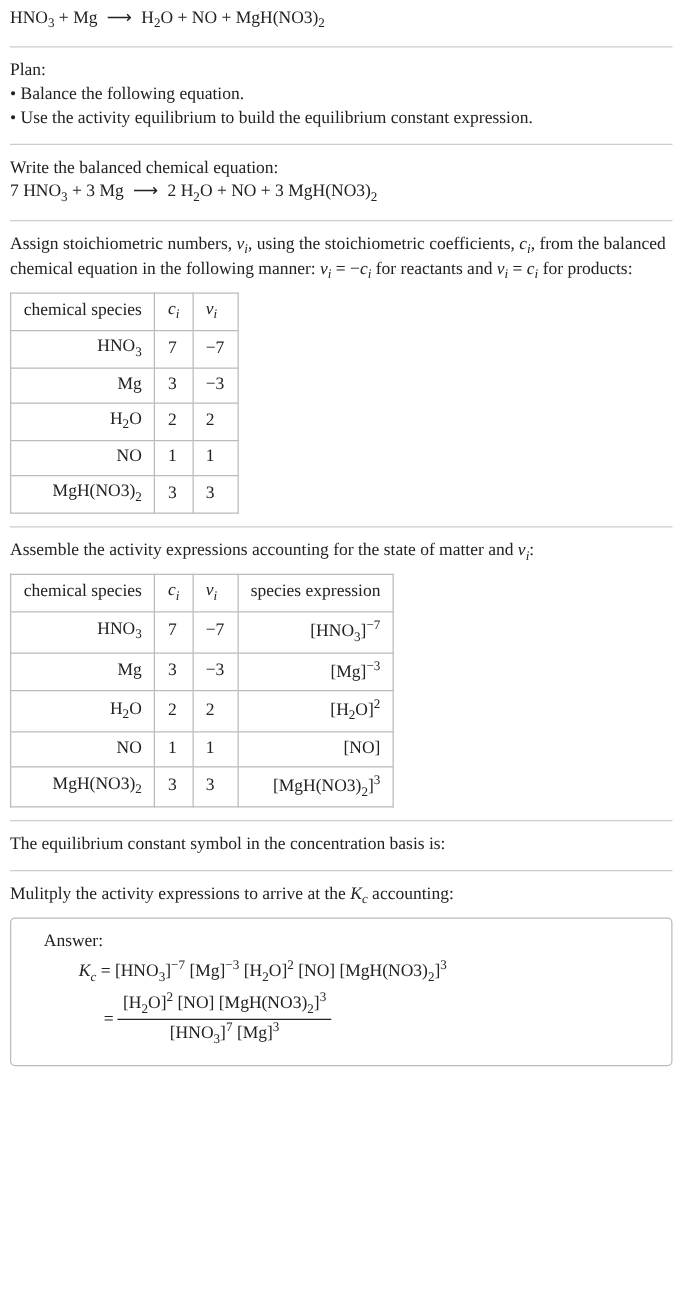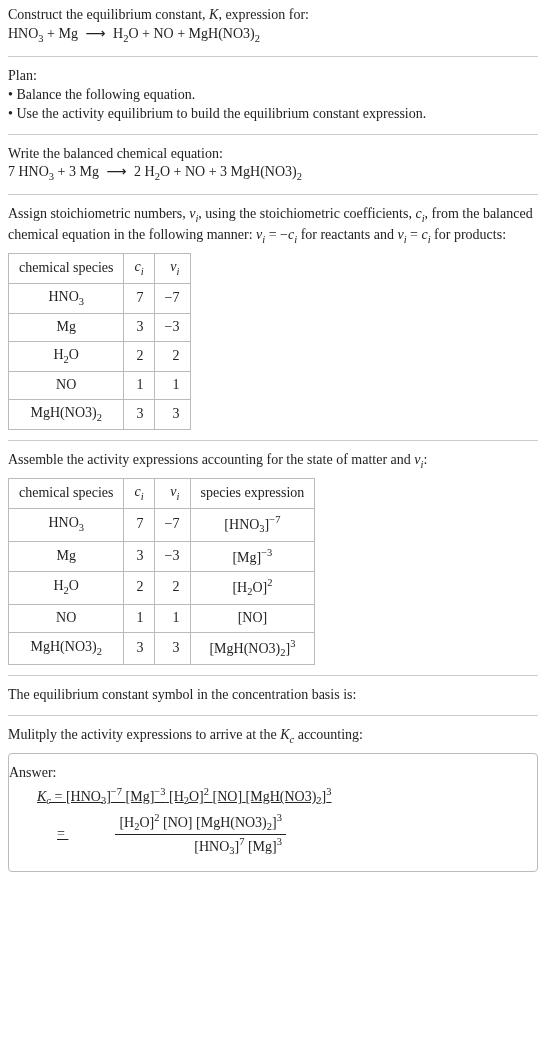--- a/index.html
+++ b/index.html
@@ -21,48 +21,44 @@
   .sup { vertical-align: super; font-size: 0.75em; }
   .italic { font-style: italic; }
   .arrow { padding: 0 4px; }
   table.data {
     border-collapse: collapse;
     margin-top: 6px;
   }
   table.data td, table.data th {
     border: 1px solid #bbb;
     padding: 4px 10px;
-    text-align: right;
+    text-align: left;
     font-weight: normal;
   }
-  table.data th.left, table.data td.left { text-align: center; }
+  table.data th.left, table.data td.left { text-align: right; }
   .answer {
     border: 1px solid #bbb;
     border-radius: 4px;
-    padding: 10px 0;
+    padding: 10px 26px;
     margin-top: 6px;
   }
   .frac {
     display: inline-block;
     vertical-align: middle;
-    text-align: right;
-    margin-left: 47px;
+    text-align: center;
   }
   .frac .num { display: block; border-bottom: 1px solid #222; padding: 0 4px; }
   .frac .den { display: block; padding: 0 4px; }
   .indent { padding-left: 28px; }
-  .eqline { margin: 2px 0; text-decoration: underline; }
+  .eqline { margin: 2px 0; }
 </style>
 </head>
 <body>
 
 <div style="margin-top: 0px; background: rgb(255, 255, 255);">
-  <div>
-    <span>Construct the equilibrium constant, </span><span class="italic">K</span><span>, expression for:</span>
-  </div>
   <div>
     <span><span>HNO</span><span class="sub">3</span></span><span> + </span><span>Mg</span>
     <span class="arrow">⟶</span>
     <span><span>H</span><span class="sub">2</span><span>O</span></span><span> + </span><span>NO</span><span> + </span><span><span>MgH(NO3)</span><span class="sub">2</span></span>
   </div>
 </div>
 
 <hr class="sep">
 
 <div>

